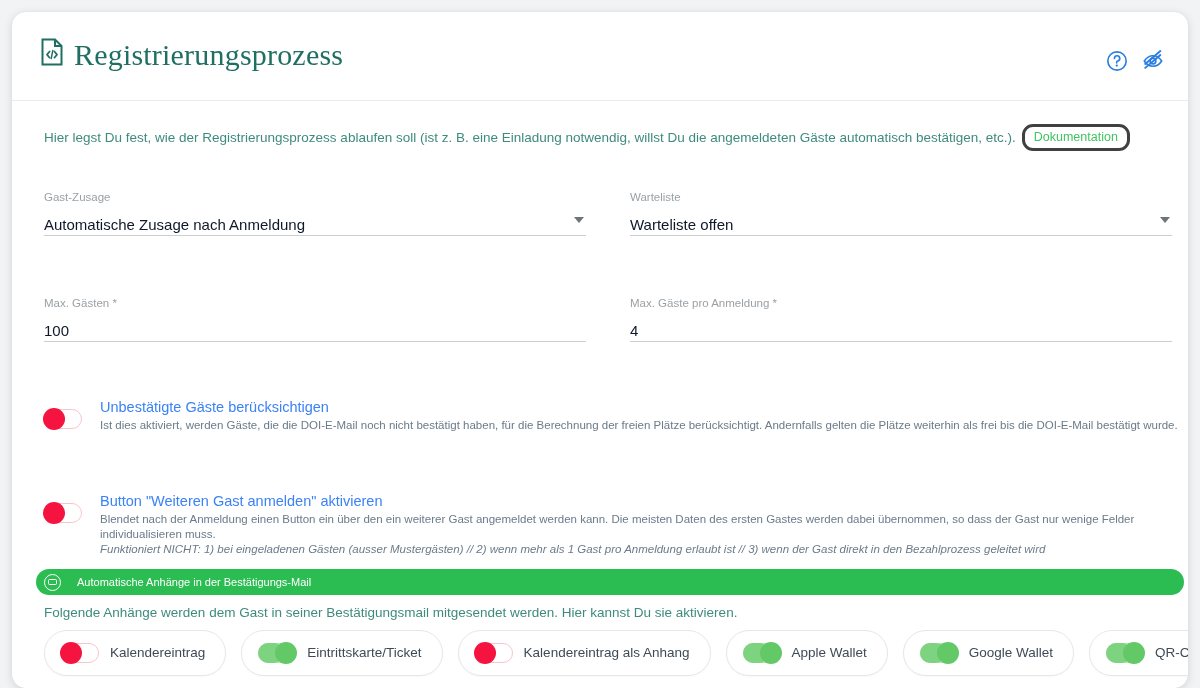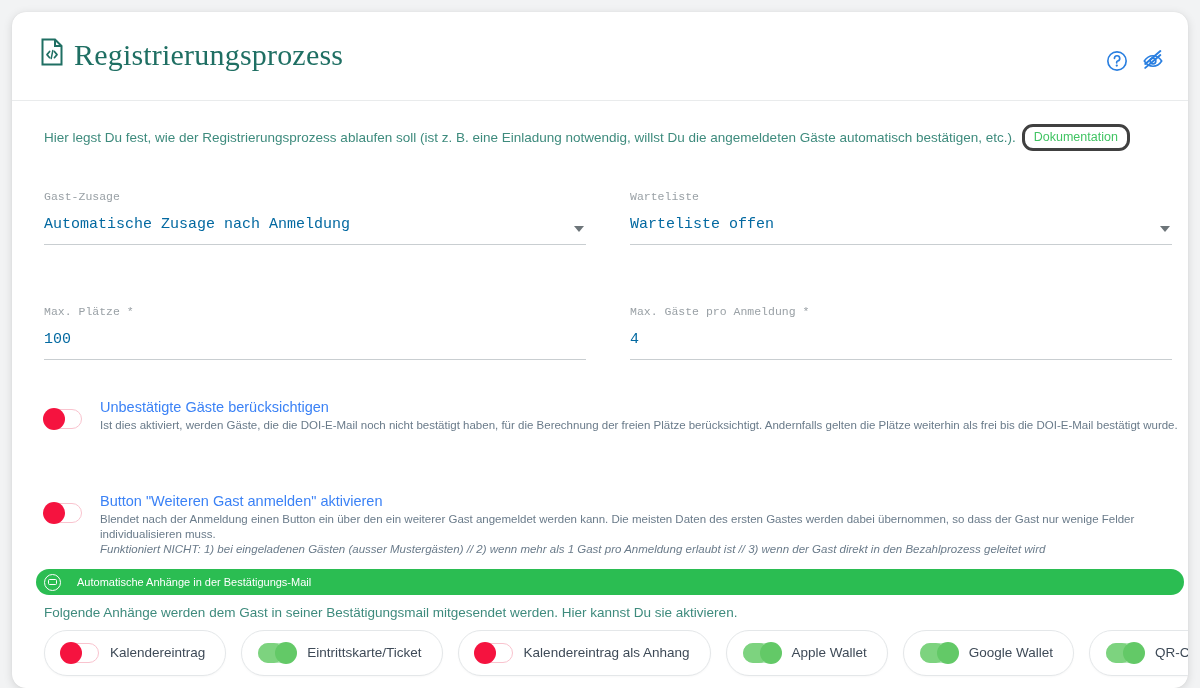--- a/index.html
+++ b/index.html
@@ -90,40 +90,38 @@
     padding: 3px 9px 4px 9px;
     cursor: pointer;
     white-space: nowrap;
   }
 
   
   .form {
     position: absolute;
     left: 32px; top: 178px;
     width: 1128px;
-    font-family: Liberation Mono, monospace;
   }
   .row {
     display: flex;
     gap: 44px;
     margin-bottom: 22px;
   }
   .field { flex: 1 1 0; min-width: 0; position: relative; }
   .field-label {
     font-size: 11.5px;
     line-height: 14px;
     color: #9aa1a6;
     margin-bottom: 11px;
     white-space: nowrap;
   }
   .field-value {
     font-size: 15px;
     line-height: 20px;
-    color: #0369a1;
-    padding-bottom: 9px;
+    color: #0f172a;
     border-bottom: 1.6px solid #c9ced1;
     position: relative;
     white-space: nowrap;
     overflow: hidden;
     text-overflow: ellipsis;
     cursor: text;
   }
   .field.select .field-value { cursor: pointer; padding-right: 24px; }
   .caret {
     position: absolute;
@@ -314,21 +312,21 @@
         </div>
         <div class="field select">
           <div class="field-label">Warteliste</div>
           <div class="field-value">Warteliste offen</div>
           <span class="caret"></span>
         </div>
       </div>
 
       <div class="row" style="margin-top:60px;">
         <div class="field">
-          <div class="field-label">Max. Plätze *</div>
+          <div class="field-label">Max. Gästen *</div>
           <div class="field-value">100</div>
         </div>
         <div class="field">
           <div class="field-label">Max. Gäste pro Anmeldung *</div>
           <div class="field-value">4</div>
         </div>
       </div>
 
     </div>
 

